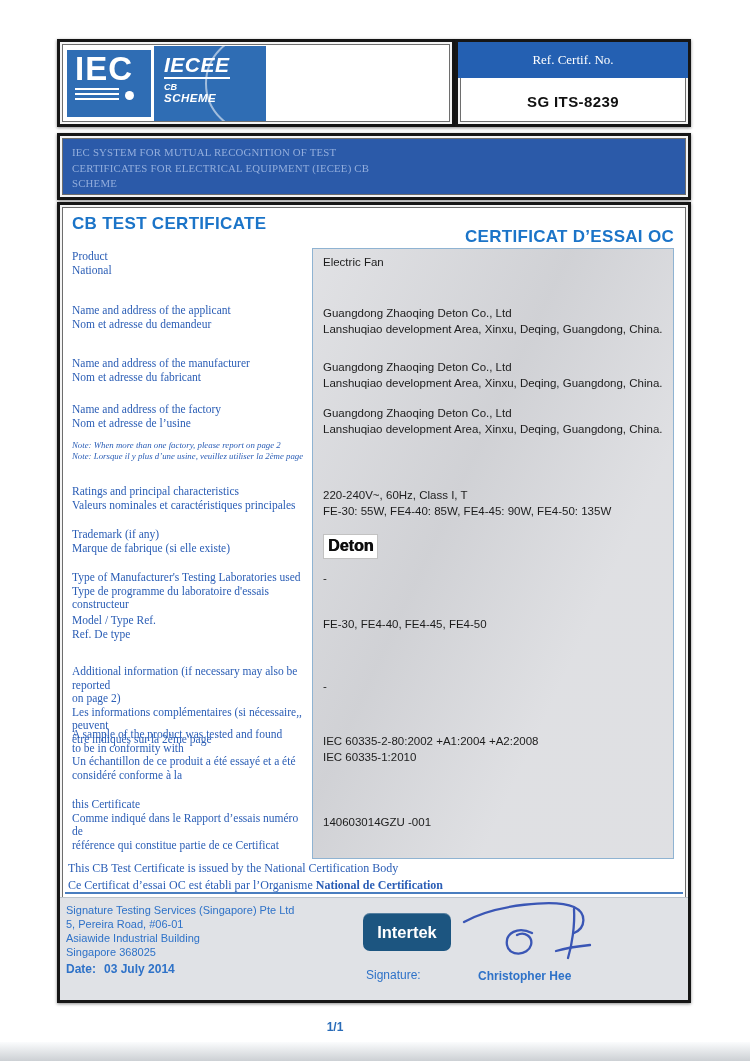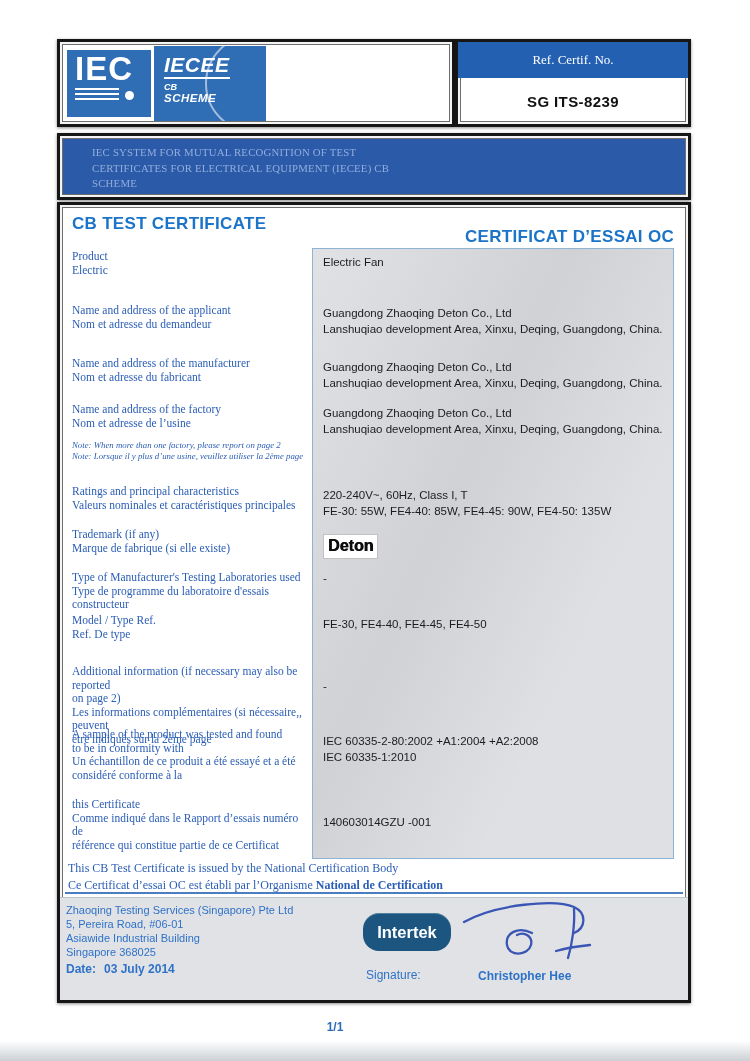--- a/index.html
+++ b/index.html
@@ -38,21 +38,21 @@
   .ieceeScheme{font-style:italic;font-weight:bold;font-size:11.5px;letter-spacing:.5px;}
   
   #refBox{left:455px;top:39px;width:236px;height:88px;}
   .refTop{background:#2460b2;color:#fff;height:36px;display:flex;align-items:center;justify-content:center;
     font-size:13px;}
   .refVal{height:46px;display:flex;align-items:center;justify-content:center;
     font-size:15px;font-weight:bold;color:#111;letter-spacing:.4px;}
   
   #band{left:57px;top:133px;width:634px;height:67px;background:#2b5aa9;
     display:flex;justify-content:space-between;padding:9px 12px;color:#93aedd;}
-  #band .col{font-size:10.8px;line-height:1.45;letter-spacing:.2px;margin-left:20px;}
+  #band .col{font-size:10.8px;line-height:1.45;letter-spacing:.2px;}
   #band .col.en{width:300px;}
   #band .col.fr{width:300px;}
   
   #main{left:57px;top:202px;width:634px;height:801px;}
   .titleEn{position:absolute;left:12px;top:9px;font-size:17px;font-weight:bold;color:#1b74c8;letter-spacing:.3px;}
   .titleFr{position:absolute;right:14px;top:22px;font-size:17px;font-weight:bold;color:#1b74c8;letter-spacing:.3px;}
   #grayBox{
     position:absolute;left:252px;top:43px;width:362px;height:611px;box-sizing:border-box;
     background:#d7d8dc;border:1px solid #8fb3d2;
     background-image:linear-gradient(115deg, rgba(255,255,255,.25) 0%, rgba(0,0,0,.03) 40%, rgba(255,255,255,.2) 70%);
@@ -71,21 +71,21 @@
   .statement{position:absolute;left:8px;top:655px;width:600px;color:#2a5db5;font-size:12px;line-height:1.45;}
   .statement > span{display:block;}
   .divider{position:absolute;left:5px;top:687px;width:618px;height:2px;background:#4a7ec0;}
   
   #footerBand{position:absolute;left:0;right:0;bottom:0;top:692px;background:#e0e2e6;
     border-top:1px solid #bcc4cc;}
   .orgBlock{position:absolute;left:6px;top:5px;color:#2e72c8;font-size:11px;line-height:1.28;}
   .orgBlock span{display:block;}
   .dateLine{position:absolute;left:6px;top:64px;color:#2e72c8;font-size:12px;font-weight:bold;}
   .dateLine .dv{margin-left:8px;}
-  .intertekLogo{position:absolute;left:303px;top:15px;width:88px;height:38px;border-radius:16px;
+  .intertekLogo{position:absolute;left:303px;top:15px;width:88px;height:38px;border-radius:7px;
     background:#1c5580;color:#fff;display:flex;align-items:center;justify-content:center;
     font-size:16.5px;font-weight:bold;box-shadow:inset 0 1px 0 rgba(255,255,255,.25);}
   .sigLabel{position:absolute;left:306px;top:70px;color:#2e72c8;font-size:12px;}
   .signerName{position:absolute;left:418px;top:71px;color:#2e72c8;font-size:12px;font-weight:bold;}
   .sigSvg{position:absolute;left:400px;top:0px;}
   
   #pageNum{position:absolute;left:300px;top:1020px;width:70px;text-align:center;
     color:#2a6cb8;font-size:12px;font-weight:bold;}
   #scanEdge{position:absolute;left:0;right:0;top:1042px;height:19px;
     background:linear-gradient(#fbfcfd,#ccd0d4);}
@@ -159,21 +159,21 @@
         <span>IEC 60335-2-80:2002 +A1:2004 +A2:2008</span>
         <span>IEC 60335-1:2010</span>
       </div>
     <div class="val" style="top:566px">
         <span>140603014GZU -001</span>
       </div>
   </div>
 
   <div class="lbl serif" style="top:45px">
       <span>Product</span>
-      <span>Electric</span>
+      <span>National</span>
     </div>
   <div class="lbl serif" style="top:99px">
       <span>Name and address of the applicant</span>
       <span>Nom et adresse du demandeur</span>
     </div>
   <div class="lbl serif" style="top:152px">
       <span>Name and address of the manufacturer</span>
       <span>Nom et adresse du fabricant</span>
     </div>
   <div class="lbl serif" style="top:198px">
@@ -219,21 +219,21 @@
     </div>
 
   <div class="statement serif">
     <span>This CB Test Certificate is issued by the National Certification Body</span>
     <span><span>Ce Certificat d’essai OC est établi par l’Organisme </span><b>National de Certification</b></span>
   </div>
   <div class="divider"></div>
 
   <div id="footerBand">
     <div class="orgBlock">
-      <span>Zhaoqing Testing Services (Singapore) Pte Ltd</span>
+      <span>Signature Testing Services (Singapore) Pte Ltd</span>
       <span>5, Pereira Road, #06-01</span>
       <span>Asiawide Industrial Building</span>
       <span>Singapore 368025</span>
     </div>
     <div class="dateLine">
       <span>Date:</span><span class="dv">03 July 2014</span>
     </div>
     <div class="intertekLogo">Intertek</div>
     <div class="sigLabel">Signature:</div>
     <svg class="sigSvg" width="155" height="70" viewBox="0 0 155 70">

